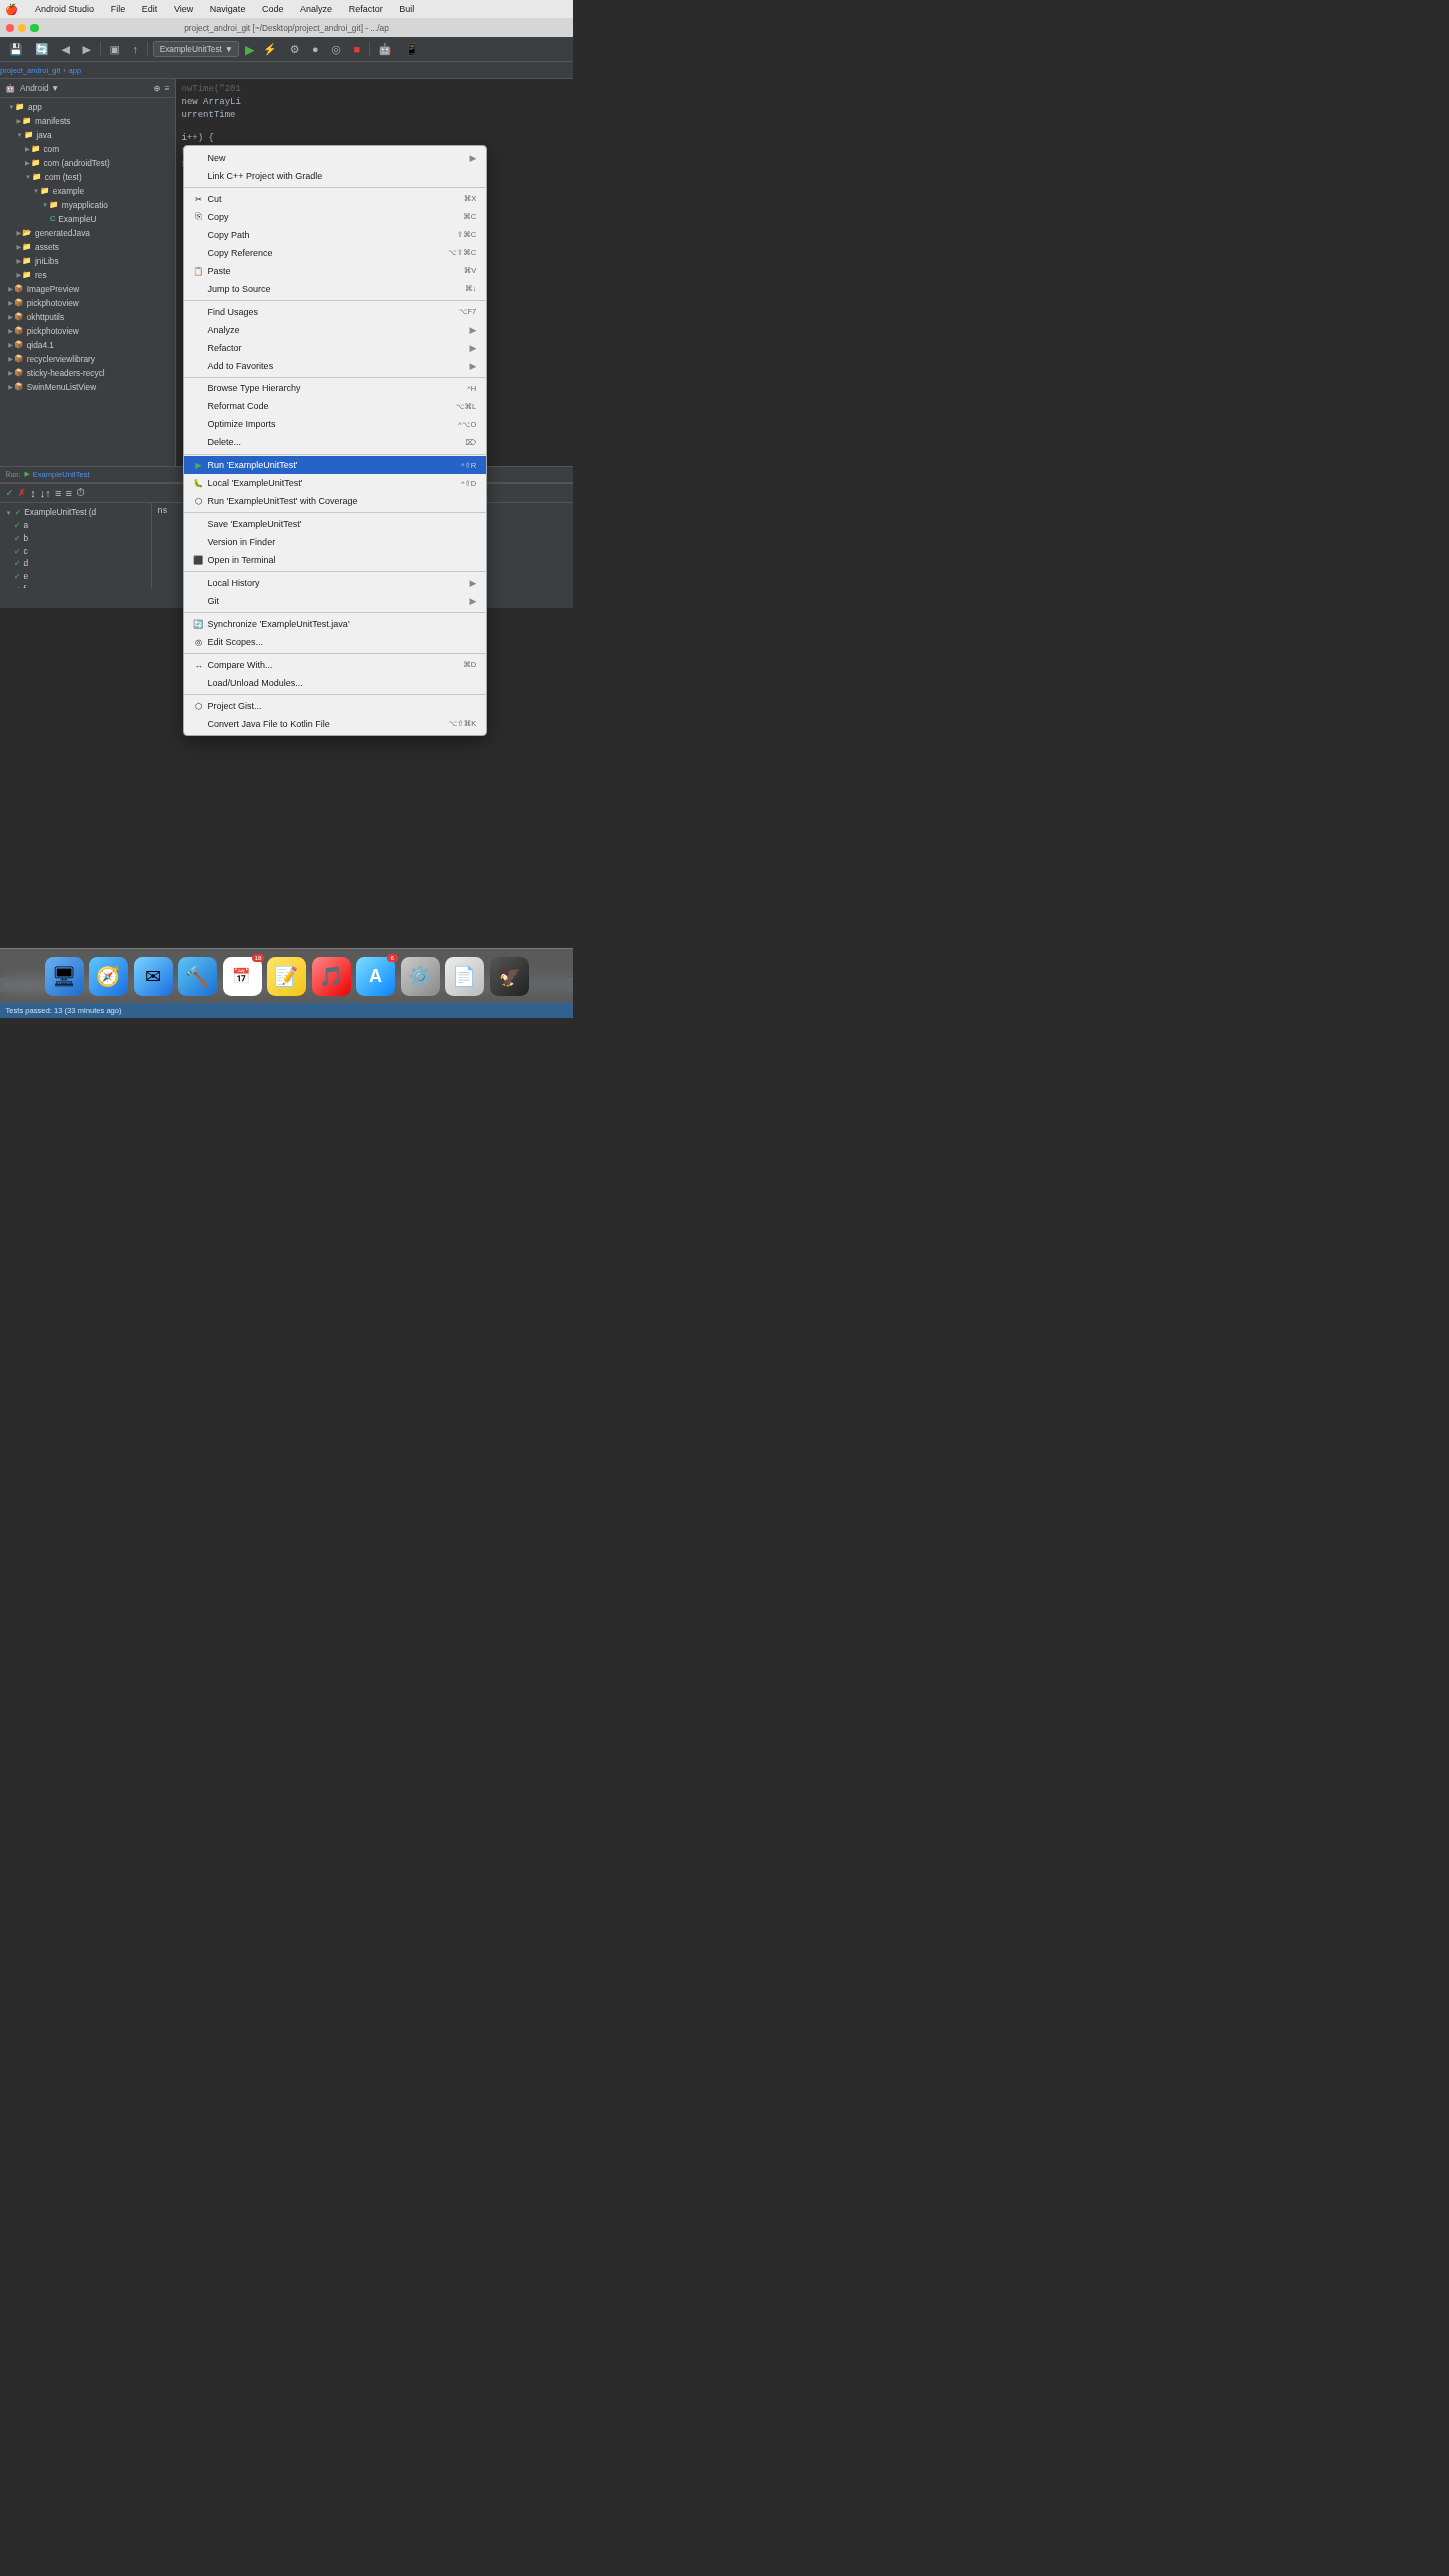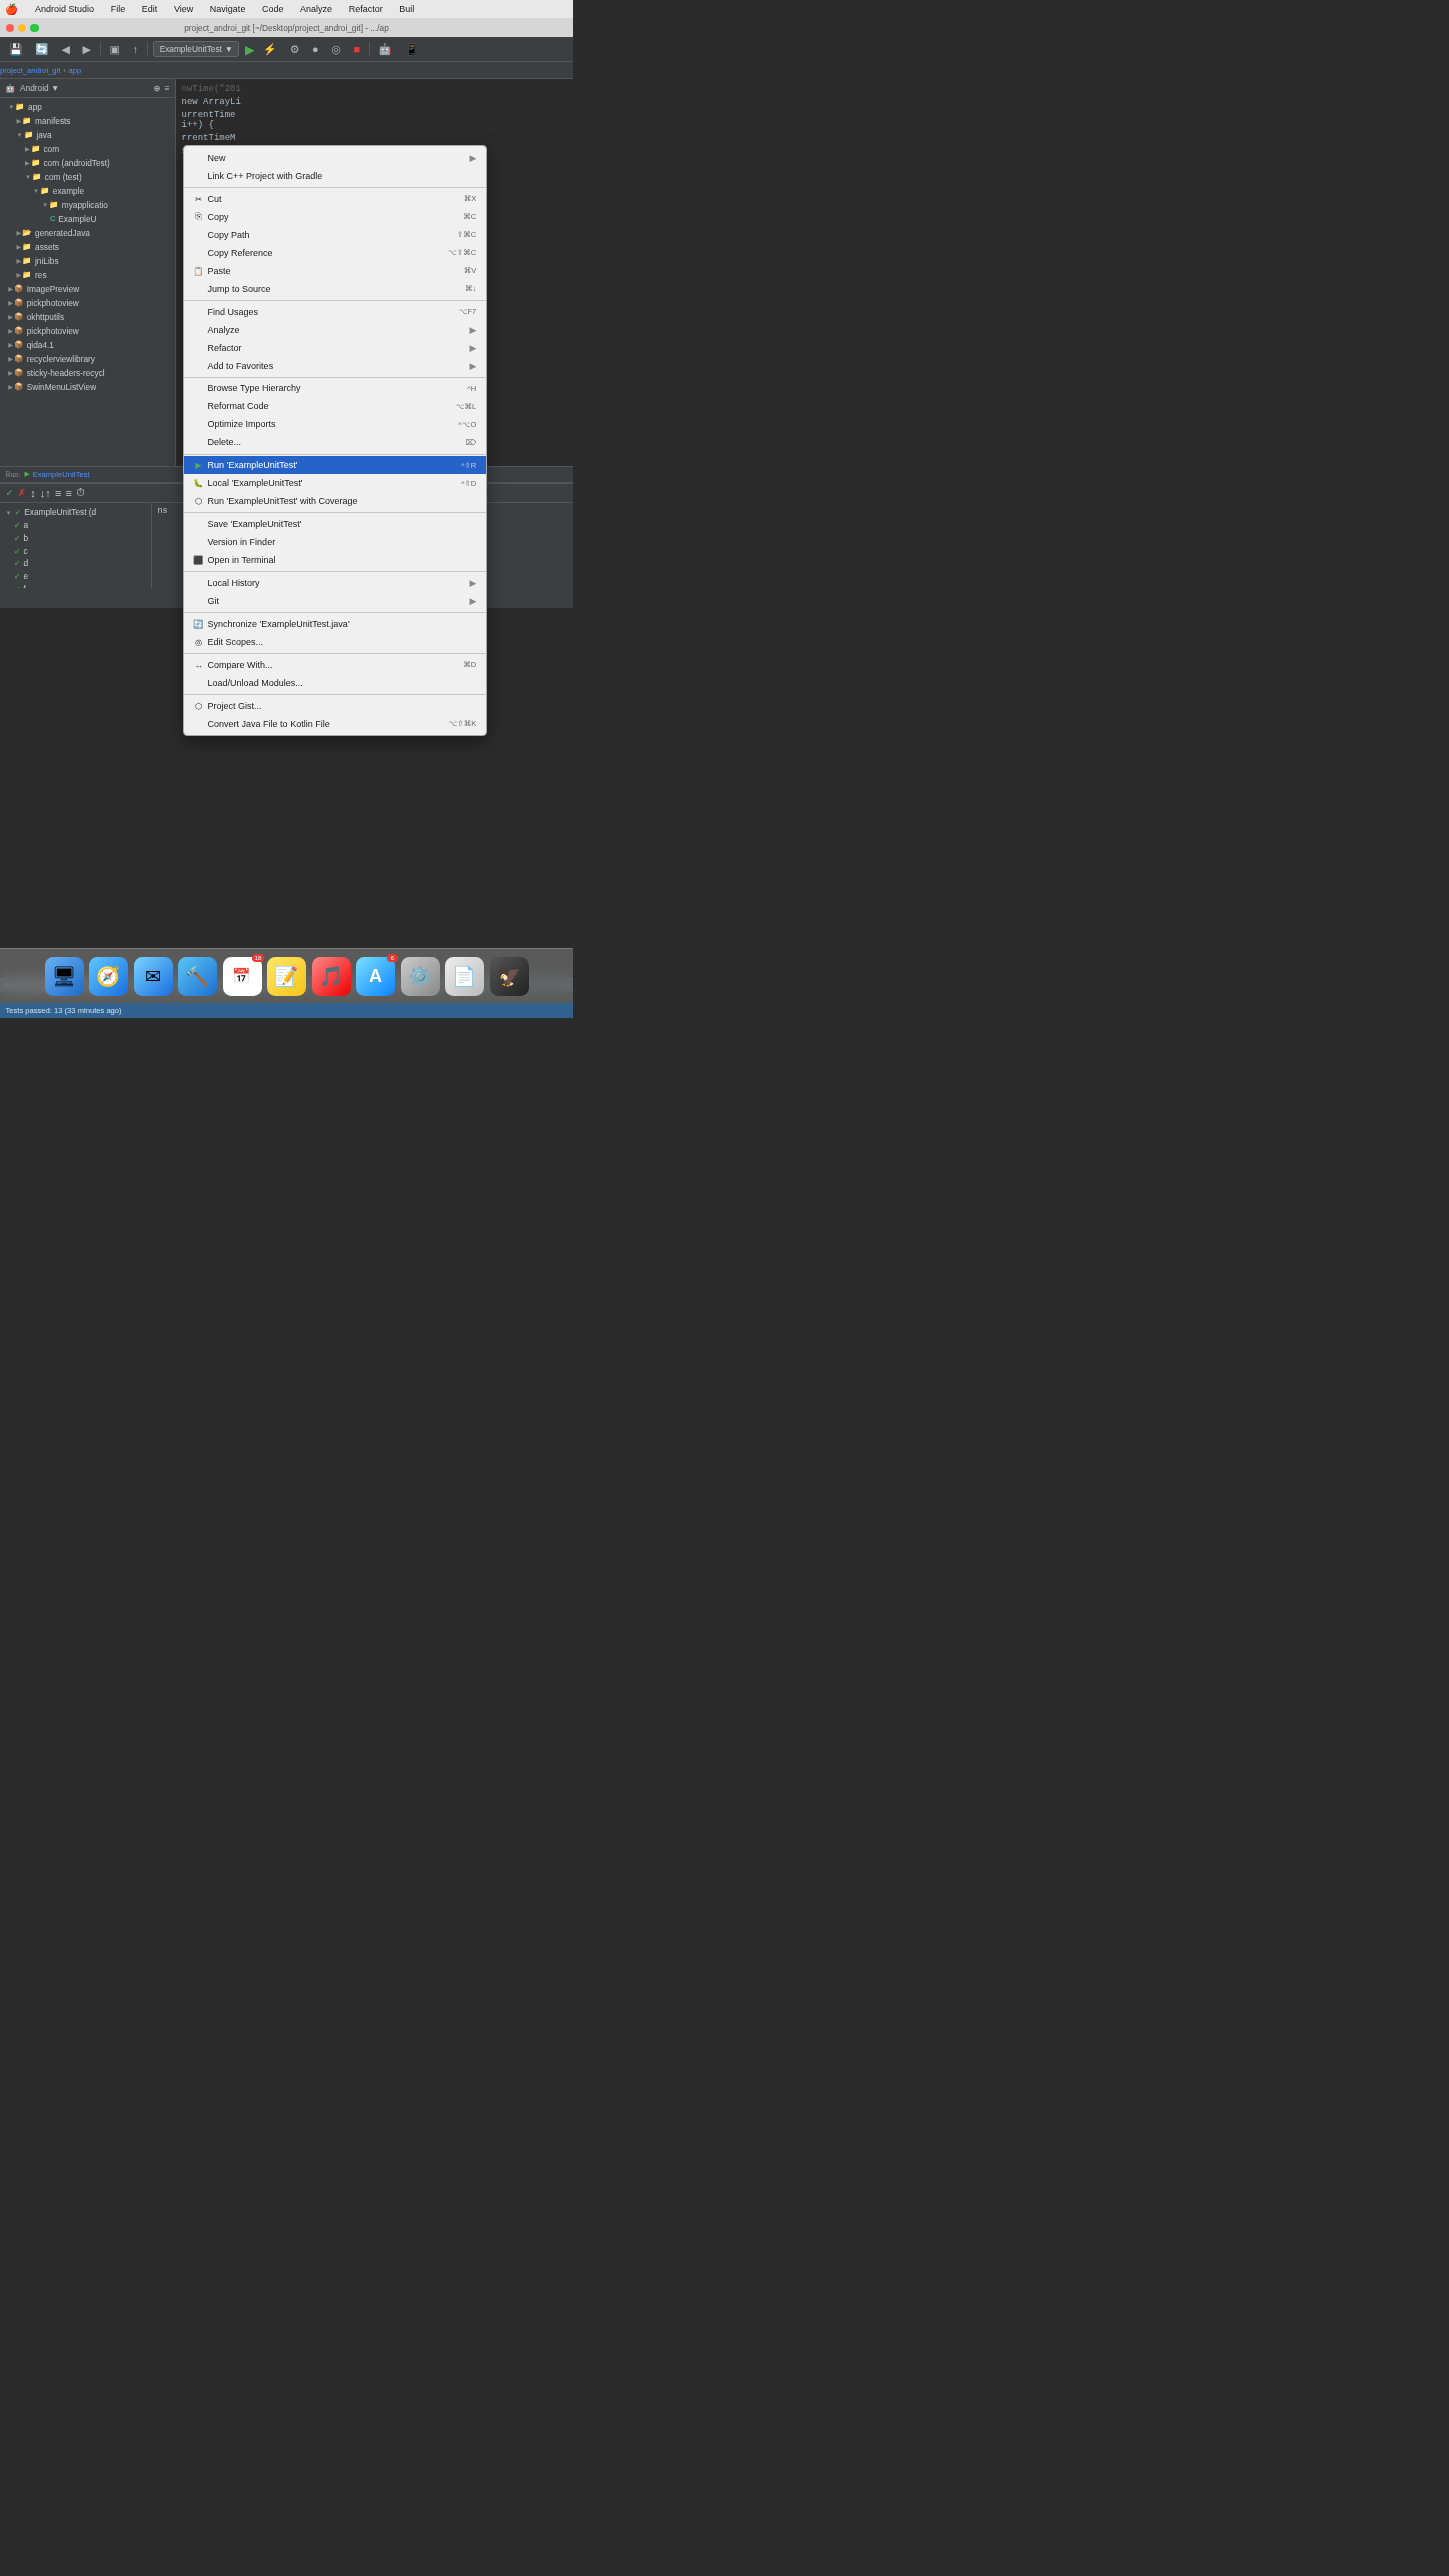--- a/index.html
+++ b/index.html
@@ -505,21 +505,21 @@
         <span class="arrow">▶</span>
         <span class="tree-icon" style="color:#d4a017;">📦</span>
         <span>SwinMenuListView</span>
       </div>
     </div>
   </div>
 
   <div class="code-area">
     <div style="color:#606366; margin-bottom:2.8px;">owTime("201</div>
     <div style="margin-bottom:2.8px;">new ArrayLi</div>
-    <div style="margin-bottom:0;">urrentTime</div>
+    <div style="margin-bottom:13px;">urrentTime</div>
     <div style="margin-bottom:2.8px;">i++) {</div>
     <div style="margin-bottom:2.8px;">rrentTimeM</div>
     <div style="margin-bottom:2.8px;">stl== " +</div>
   </div>
 
   <div class="context-menu">
 
     <div class="menu-item">
       <span class="icon-prefix"></span>
       <span class="menu-item-label">New</span>

